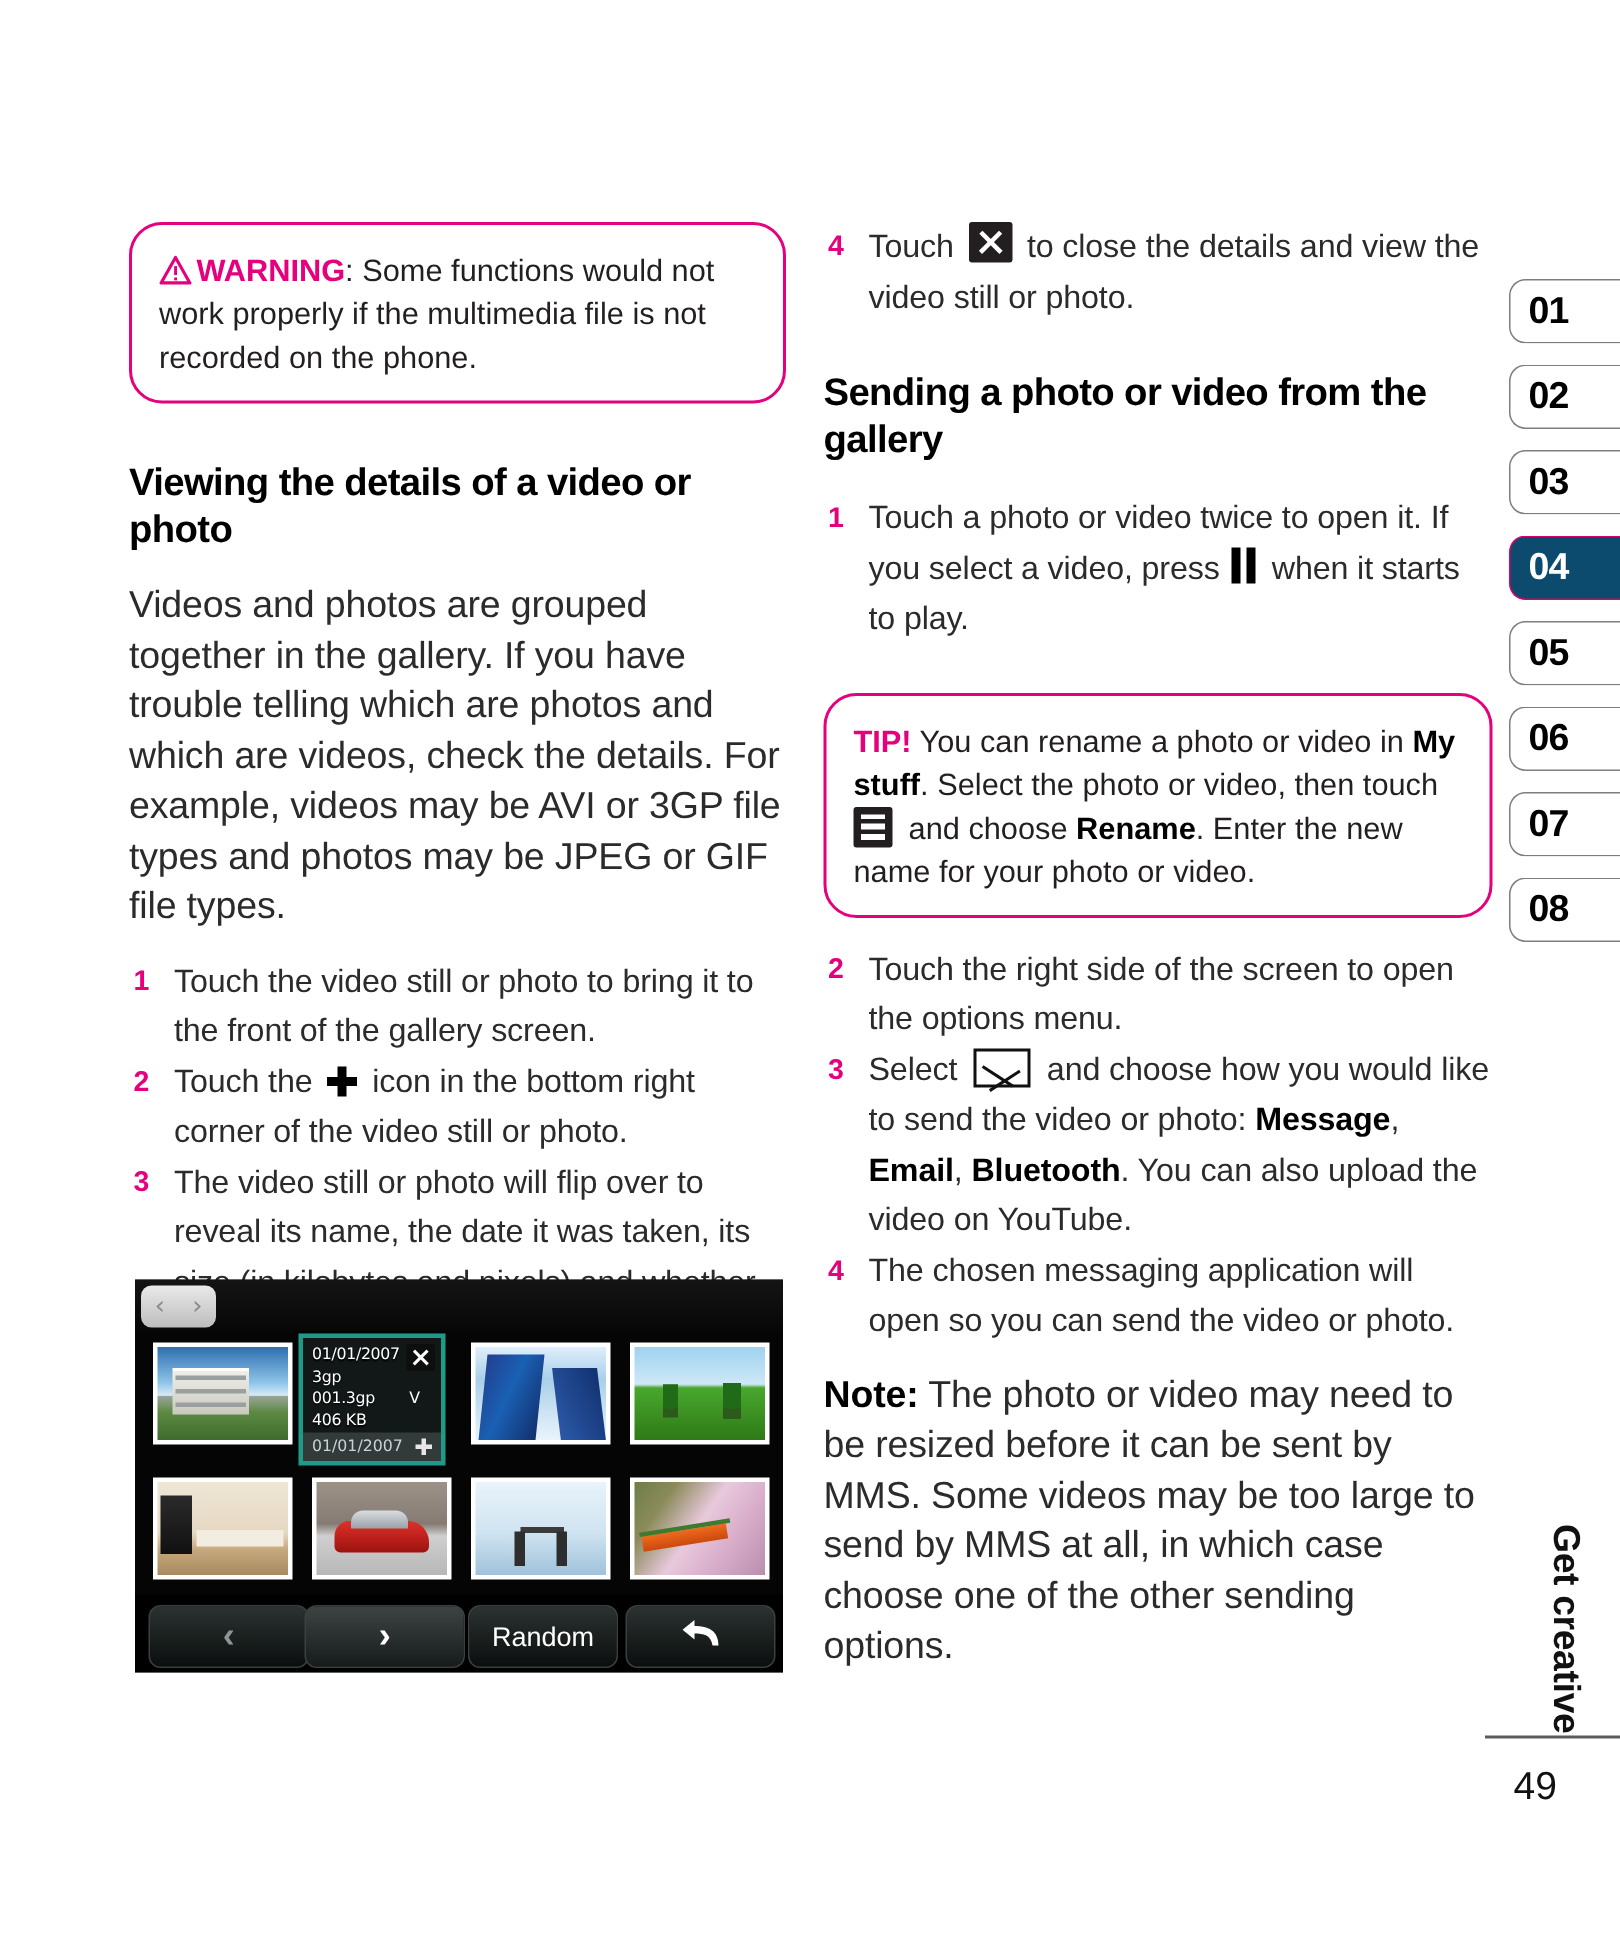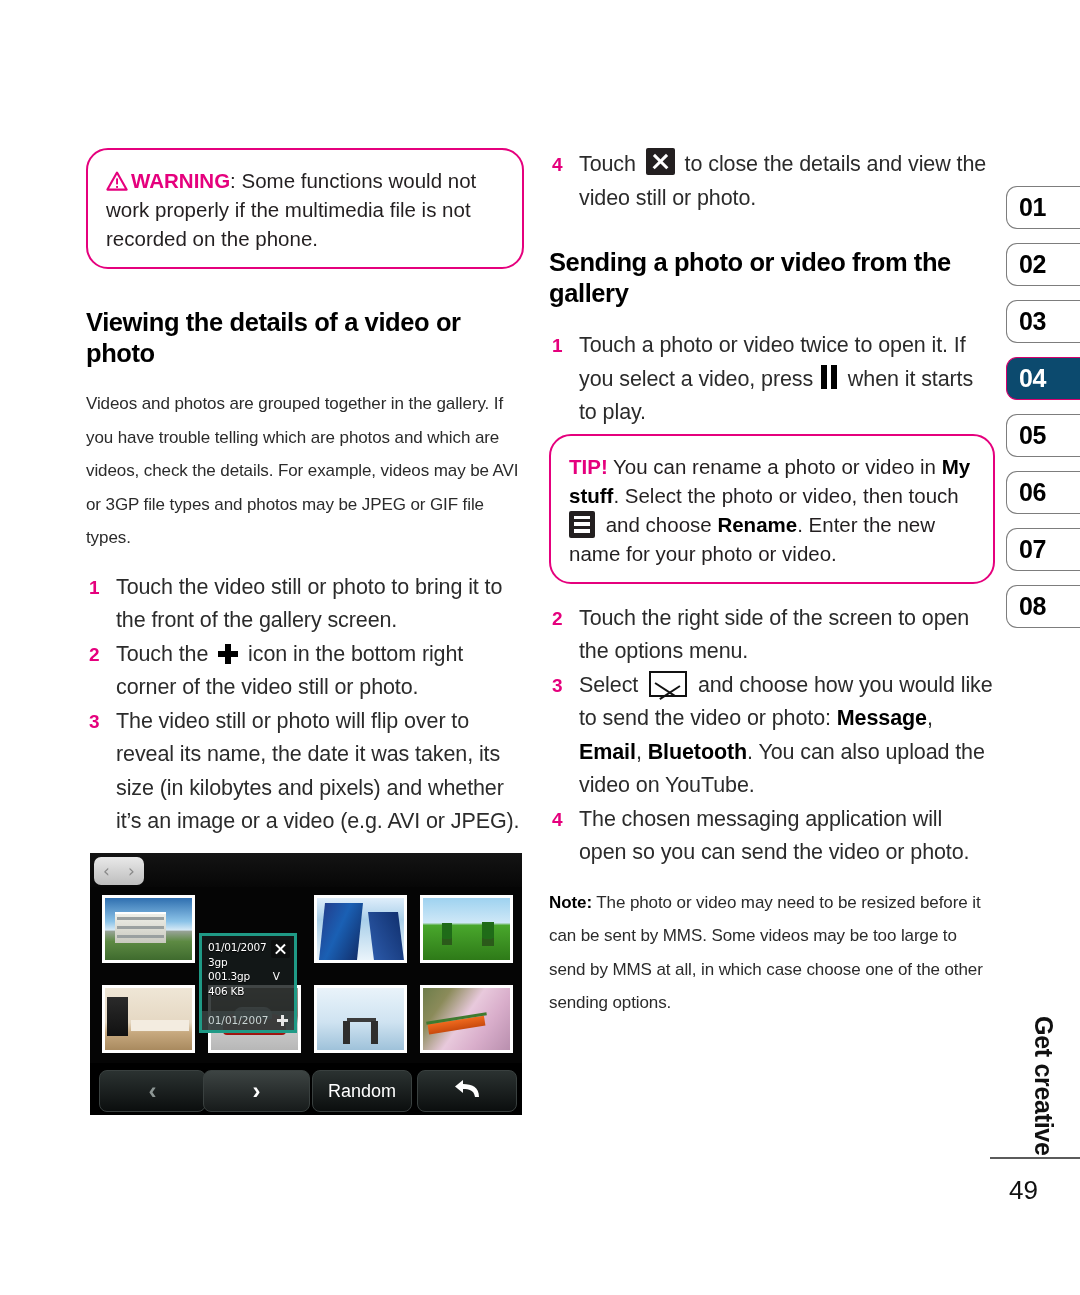--- a/index.html
+++ b/index.html
@@ -69,21 +69,21 @@
     font-weight: bold;
     font-size: 25.5px;
     line-height: 31px;
     letter-spacing: -0.4px;
     margin: 0;
     color: #000;
   }
 
   
   .body-p {
-    font-size: 17px;
+    font-size: 25px;
     line-height: 33.5px;
     margin: 0;
     color: #2b2b2b;
     letter-spacing: -0.1px;
   }
 
   
   .steps { margin: 0; }
   .step {
     display: flex;
@@ -322,27 +322,26 @@
   .pic-blossom::after {
     content:""; position:absolute; left:4%; top:46%; width:70%; height:5%;
     background: #3f7a2f;
     transform: rotate(-9deg);
   }
 
   
   .detail-card {
     position: absolute;
     left: 109px; top: 0px;
-    width: 98px; height: 100px;
+    width: 98px; height: 88px;
     border: 3px solid #1f9a86;
     box-sizing: border-box;
     background: rgba(22,28,28,0.82);
     color: #ffffff;
     font-family: "DejaVu Sans", sans-serif;
-    margin-top: 44px;
   }
   .detail-card .line {
     position: absolute;
     left: 6px;
     font-size: 10.5px;
     letter-spacing: -0.2px;
     white-space: nowrap;
     text-shadow: 0 1px 1px #000;
   }
   .dl1 { top: 5px; }
@@ -582,21 +581,21 @@
       <div class="step-body"><span>Touch </span><span class="ico ico-close"></span><span> to close the details and view the video still or photo.</span></div>
     </div>
 
     <h2 class="sec" style="margin-top:32px;">Sending a photo or video from the gallery</h2>
 
     <div class="step" style="margin-top:20px;">
       <div class="step-num">1</div>
       <div class="step-body"><span>Touch a photo or video twice to open it. If you select a video, press </span><span class="ico ico-pause"></span><span> when it starts to play.</span></div>
     </div>
 
-    <div class="callout" style="margin-top:4px;">
+    <div class="callout" style="margin-top:32px;">
       <p><span class="kw-pink">TIP!</span><span> You can rename a photo or video in </span><span class="kw-bold">My stuff</span><span>. Select the photo or video, then touch </span><span class="ico ico-menu"><i></i><i></i><i></i></span><span> and choose </span><span class="kw-bold">Rename</span><span>. Enter the new name for your photo or video.</span></p>
     </div>
 
     <div class="step" style="margin-top:18px;">
       <div class="step-num">2</div>
       <div class="step-body">Touch the right side of the screen to open the options menu.</div>
     </div>
 
     <div class="step">
       <div class="step-num">3</div>

